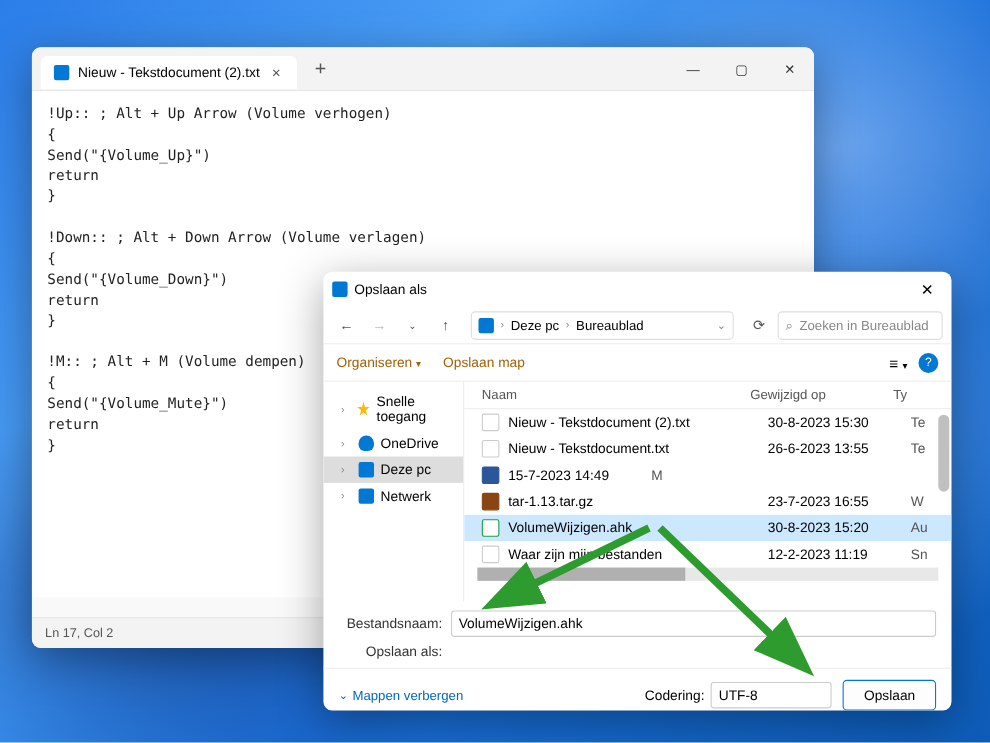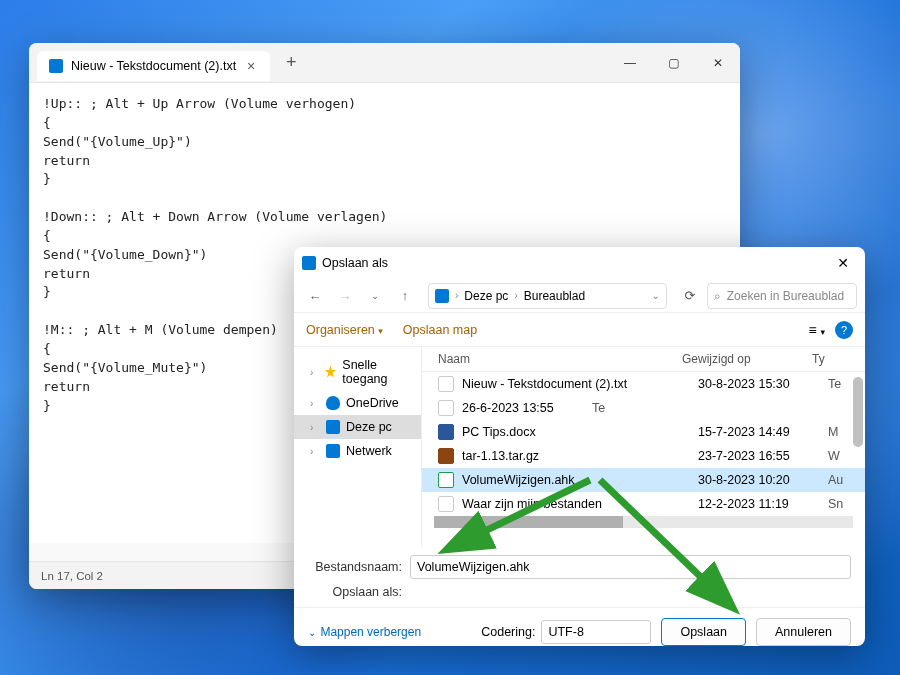--- a/index.html
+++ b/index.html
@@ -174,39 +174,39 @@
       </div>
       <div id="files">
           <div class="fl-row">
             <span class="fl-ico txt"></span>
             <span class="fl-name">Nieuw - Tekstdocument (2).txt</span>
             <span class="fl-date">30-8-2023 15:30</span>
             <span class="fl-type">Te</span>
           </div>
           <div class="fl-row">
             <span class="fl-ico txt"></span>
+            <span class="fl-name">Nieuw - Tekstdocument.txt</span>
             <span class="fl-date">26-6-2023 13:55</span>
             <span class="fl-type">Te</span>
           </div>
           <div class="fl-row">
             <span class="fl-ico docx"></span>
-            <span class="fl-name">PC Tips.docx</span>
             <span class="fl-date">15-7-2023 14:49</span>
             <span class="fl-type">M</span>
           </div>
           <div class="fl-row">
             <span class="fl-ico tar"></span>
             <span class="fl-name">tar-1.13.tar.gz</span>
             <span class="fl-date">23-7-2023 16:55</span>
             <span class="fl-type">W</span>
           </div>
           <div class="fl-row sel">
             <span class="fl-ico ahk"></span>
             <span class="fl-name">VolumeWijzigen.ahk</span>
-            <span class="fl-date">30-8-2023 10:20</span>
+            <span class="fl-date">30-8-2023 15:20</span>
             <span class="fl-type">Au</span>
           </div>
           <div class="fl-row">
             <span class="fl-ico txt"></span>
             <span class="fl-name">Waar zijn mijn bestanden</span>
             <span class="fl-date">12-2-2023 11:19</span>
             <span class="fl-type">Sn</span>
           </div>
         </div>
       <div class="hscroll"></div>
@@ -225,21 +225,20 @@
   <div class="footer">
     <span class="hide">
         <span style="font-size:10px">⌄</span> 
         <span>Mappen verbergen</span>
       </span>
     <div class="enc">
       <span>Codering:</span>
       <input class="form-input" style="width: 110px;" value="UTF-8">
     </div>
     <button class="btn primary">Opslaan</button>
-    <button class="btn">Annuleren</button>
   </div>
 </div>
 
 <div class="arrow" style="left:430px;top:470px">
 <svg width="200" height="120">
       <defs>
         <marker id="ah1" markerWidth="8" markerHeight="8" refX="6" refY="3" orient="auto">
           <polygon points="0,0 8,3 0,6" fill="#2e9b2e"></polygon>
         </marker>
       </defs>

